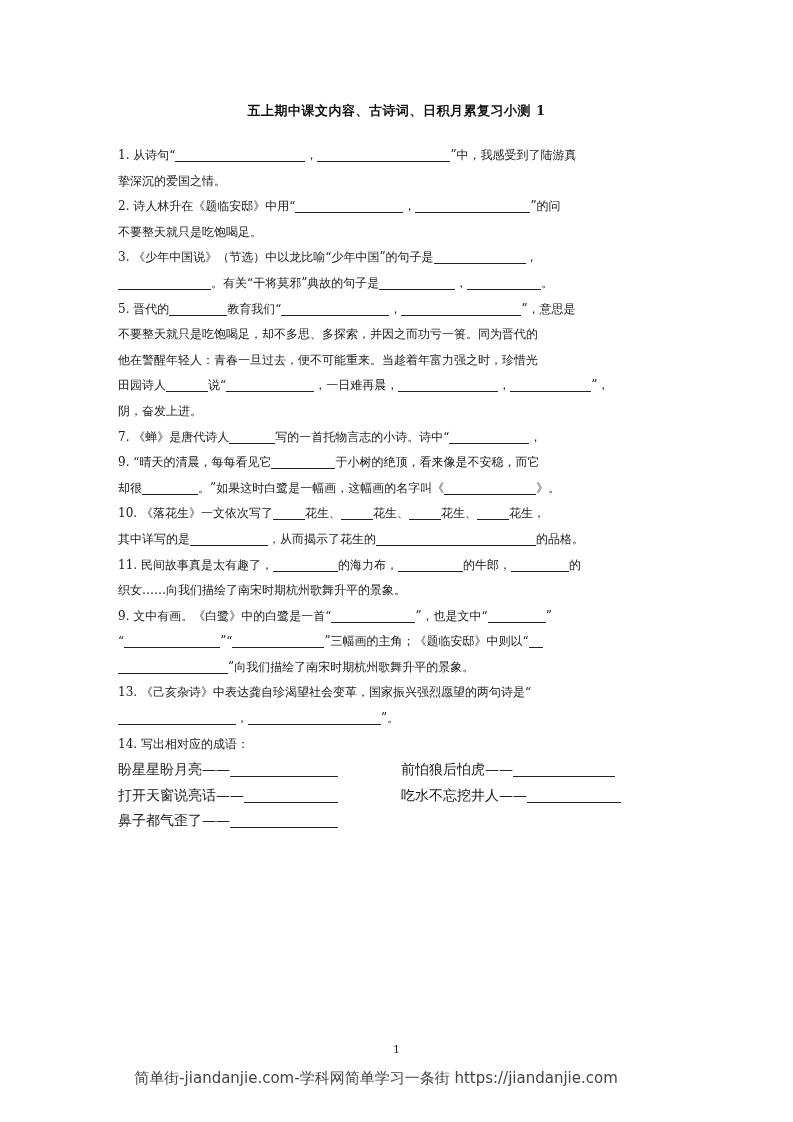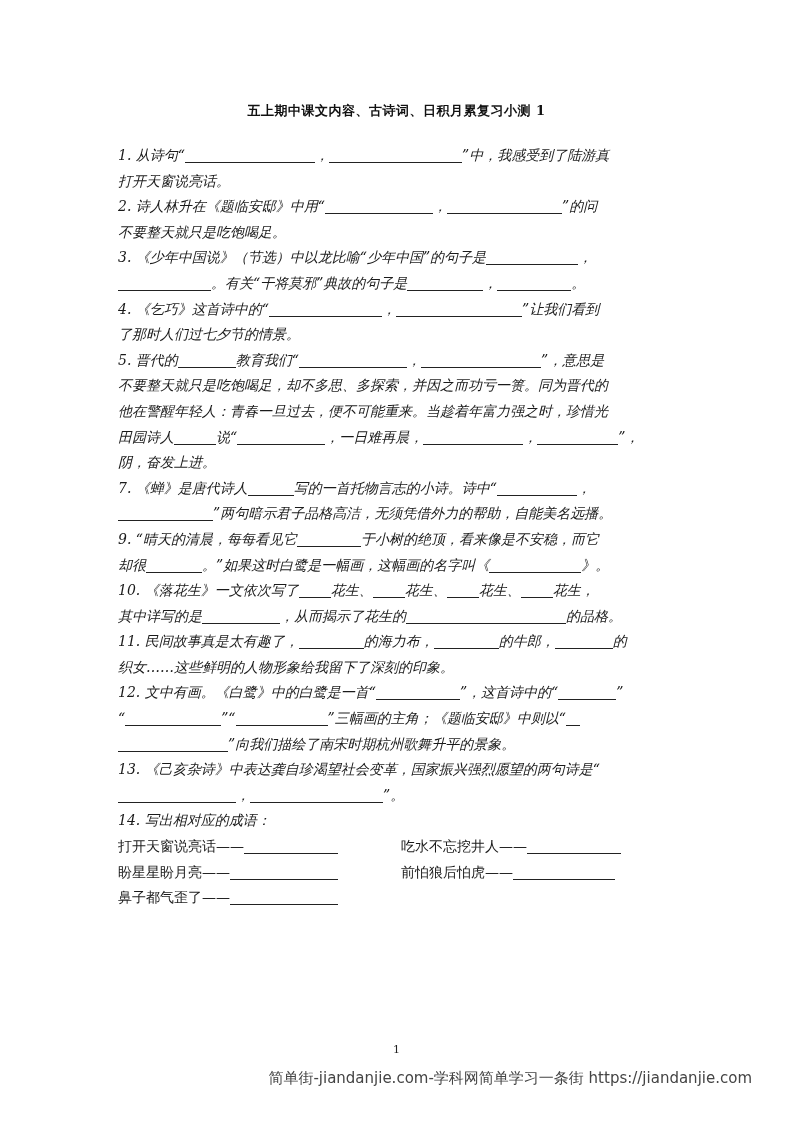--- a/index.html
+++ b/index.html
@@ -2,92 +2,87 @@
 <html><head>
   <meta charset="utf-8">
   <style>
     html, body { margin: 0; padding: 0; background: #ffffff; }
     body { width: 793px; height: 1122px; position: relative; overflow: hidden;
            font-family: "DejaVu Serif", "Liberation Serif", serif; color: #1a1a1a; }
     .page { position: absolute; left: 0; top: 0; width: 793px; height: 1122px; }
     .title { position: absolute; left: 0; top: 102px; width: 793px; text-align: center;
              font-size: 13px; font-weight: bold; letter-spacing: 0.5px; color: #111; }
     .content { position: absolute; left: 118px; top: 143px; width: 566px; }
-    .line { height: 25.6px; line-height: 25.6px; font-size: 14px; white-space: nowrap; overflow: visible; font-style: italic; }
+    .line { height: 25.6px; line-height: 25.6px; font-size: 12px; white-space: nowrap; overflow: visible; }
     .blank { display: inline-block; border-bottom: 1px solid #222; height: 17px; vertical-align: -3px; }
     .idiom-row { display: flex; height: 25.6px; line-height: 25.6px; font-size: 14px; white-space: nowrap; }
     .idiom-cell { width: 300px; }
     .page-num { position: absolute; left: 0; top: 1043px; width: 793px; text-align: center; font-size: 11px; color: #222; }
-    .footer { position: absolute; left: 0; top: 1069px; width: 752px; text-align: right;
+    .footer { position: absolute; left: 0; top: 1069px; width: 752px; text-align: center;
               font-family: "DejaVu Sans", "Liberation Sans", sans-serif; font-size: 15px; color: #444; }
   </style>
 </head>
 <body>
 
 <div class="page">
   <div class="title">五上期中课文内容、古诗词、日积月累复习小测 1</div>
   <div class="content" id="content">
       <div>
         <div class="line"><span>1. 从诗句“</span><span class="blank" style="width: 130px;"></span><span>，</span><span class="blank" style="width: 133px;"></span><span>”中，我感受到了陆游真</span></div>
-        <div class="line"><span>打开天窗说亮话。</span></div>
+        <div class="line"><span>挚深沉的爱国之情。</span></div>
       </div>
       <div>
         <div class="line"><span>2. 诗人林升在《题临安邸》中用“</span><span class="blank" style="width: 108px;"></span><span>，</span><span class="blank" style="width: 115px;"></span><span>”的问</span></div>
         <div class="line"><span>不要整天就只是吃饱喝足。</span></div>
       </div>
       <div>
         <div class="line"><span>3. 《少年中国说》（节选）中以龙比喻“少年中国”的句子是</span><span class="blank" style="width: 92px;"></span><span>，</span></div>
         <div class="line"><span class="blank" style="width: 93px;"></span><span>。有关“干将莫邪”典故的句子是</span><span class="blank" style="width: 76px;"></span><span>，</span><span class="blank" style="width: 74px;"></span><span>。</span></div>
       </div>
       <div>
-        <div class="line"><span>4. 《乞巧》这首诗中的“</span><span class="blank" style="width: 113px;"></span><span>，</span><span class="blank" style="width: 126px;"></span><span>”让我们看到</span></div>
-        <div class="line"><span>了那时人们过七夕节的情景。</span></div>
-      </div>
-      <div>
         <div class="line"><span>5. 晋代的</span><span class="blank" style="width: 58px;"></span><span>教育我们“</span><span class="blank" style="width: 108px;"></span><span>，</span><span class="blank" style="width: 120px;"></span><span>”，意思是</span></div>
         <div class="line"><span>不要整天就只是吃饱喝足，却不多思、多探索，并因之而功亏一篑。同为晋代的</span></div>
         <div class="line"><span>他在警醒年轻人：青春一旦过去，便不可能重来。当趁着年富力强之时，珍惜光</span></div>
         <div class="line"><span>田园诗人</span><span class="blank" style="width: 42px;"></span><span>说“</span><span class="blank" style="width: 88px;"></span><span>，一日难再晨，</span><span class="blank" style="width: 100px;"></span><span>，</span><span class="blank" style="width: 81px;"></span><span>”，</span></div>
         <div class="line"><span>阴，奋发上进。</span></div>
       </div>
       <div>
         <div class="line"><span>7. 《蝉》是唐代诗人</span><span class="blank" style="width: 46px;"></span><span>写的一首托物言志的小诗。诗中“</span><span class="blank" style="width: 80px;"></span><span>，</span></div>
-        <div class="line"><span class="blank" style="width: 95px;"></span><span>”两句暗示君子品格高洁，无须凭借外力的帮助，自能美名远播。</span></div>
       </div>
       <div>
         <div class="line"><span>9. “晴天的清晨，每每看见它</span><span class="blank" style="width: 64px;"></span><span>于小树的绝顶，看来像是不安稳，而它</span></div>
         <div class="line"><span>却很</span><span class="blank" style="width: 56px;"></span><span>。”如果这时白鹭是一幅画，这幅画的名字叫《</span><span class="blank" style="width: 92px;"></span><span>》。</span></div>
       </div>
       <div>
         <div class="line"><span>10. 《落花生》一文依次写了</span><span class="blank" style="width: 32px;"></span><span>花生、</span><span class="blank" style="width: 32px;"></span><span>花生、</span><span class="blank" style="width: 32px;"></span><span>花生、</span><span class="blank" style="width: 32px;"></span><span>花生，</span></div>
         <div class="line"><span>其中详写的是</span><span class="blank" style="width: 78px;"></span><span>，从而揭示了花生的</span><span class="blank" style="width: 160px;"></span><span>的品格。</span></div>
       </div>
       <div>
         <div class="line"><span>11. 民间故事真是太有趣了，</span><span class="blank" style="width: 65px;"></span><span>的海力布，</span><span class="blank" style="width: 65px;"></span><span>的牛郎，</span><span class="blank" style="width: 58px;"></span><span>的</span></div>
-        <div class="line"><span>织女……这些鲜明的人物形象给我留下了深刻的印象。</span></div>
+        <div class="line"><span>织女……向我们描绘了南宋时期杭州歌舞升平的景象。</span></div>
       </div>
       <div>
-        <div class="line"><span>12. 文中有画。《白鹭》中的白鹭是一首“</span><span class="blank" style="width: 84px;"></span><span>”，这首诗中的“</span><span class="blank" style="width: 58px;"></span><span>”</span></div>
+        <div class="line"><span>9. 文中有画。《白鹭》中的白鹭是一首“</span><span class="blank" style="width: 84px;"></span><span>”，也是文中“</span><span class="blank" style="width: 58px;"></span><span>”</span></div>
         <div class="line"><span>“</span><span class="blank" style="width: 96px;"></span><span>”“</span><span class="blank" style="width: 92px;"></span><span>”三幅画的主角；《题临安邸》中则以“</span><span class="blank" style="width: 14px;"></span></div>
         <div class="line"><span class="blank" style="width: 110px;"></span><span>”向我们描绘了南宋时期杭州歌舞升平的景象。</span></div>
       </div>
       <div>
         <div class="line"><span>13. 《己亥杂诗》中表达龚自珍渴望社会变革，国家振兴强烈愿望的两句诗是“</span></div>
         <div class="line"><span class="blank" style="width: 118px;"></span><span>，</span><span class="blank" style="width: 133px;"></span><span>”。</span></div>
       </div>
       <div>
         <div class="line"><span>14. 写出相对应的成语：</span></div>
       </div>
       <div class="idiom-row">
+        <div class="idiom-cell"><span>盼星星盼月亮——</span><span class="blank" style="width: 108px;"></span></div>
+        <div class="idiom-cell"><span>前怕狼后怕虎——</span><span class="blank" style="width: 102px;"></span></div>
+      </div>
+      <div class="idiom-row">
         <div class="idiom-cell"><span>打开天窗说亮话——</span><span class="blank" style="width: 94px;"></span></div>
         <div class="idiom-cell"><span>吃水不忘挖井人——</span><span class="blank" style="width: 94px;"></span></div>
-      </div>
-      <div class="idiom-row">
-        <div class="idiom-cell"><span>盼星星盼月亮——</span><span class="blank" style="width: 108px;"></span></div>
-        <div class="idiom-cell"><span>前怕狼后怕虎——</span><span class="blank" style="width: 102px;"></span></div>
       </div>
       <div class="idiom-row">
         <div class="idiom-cell"><span>鼻子都气歪了——</span><span class="blank" style="width: 108px;"></span></div>
         <div class="idiom-cell"></div>
       </div>
     </div>
   <div class="page-num">1</div>
   <div class="footer">简单街-jiandanjie.com-学科网简单学习一条街 https://jiandanjie.com</div>
 </div>
 

